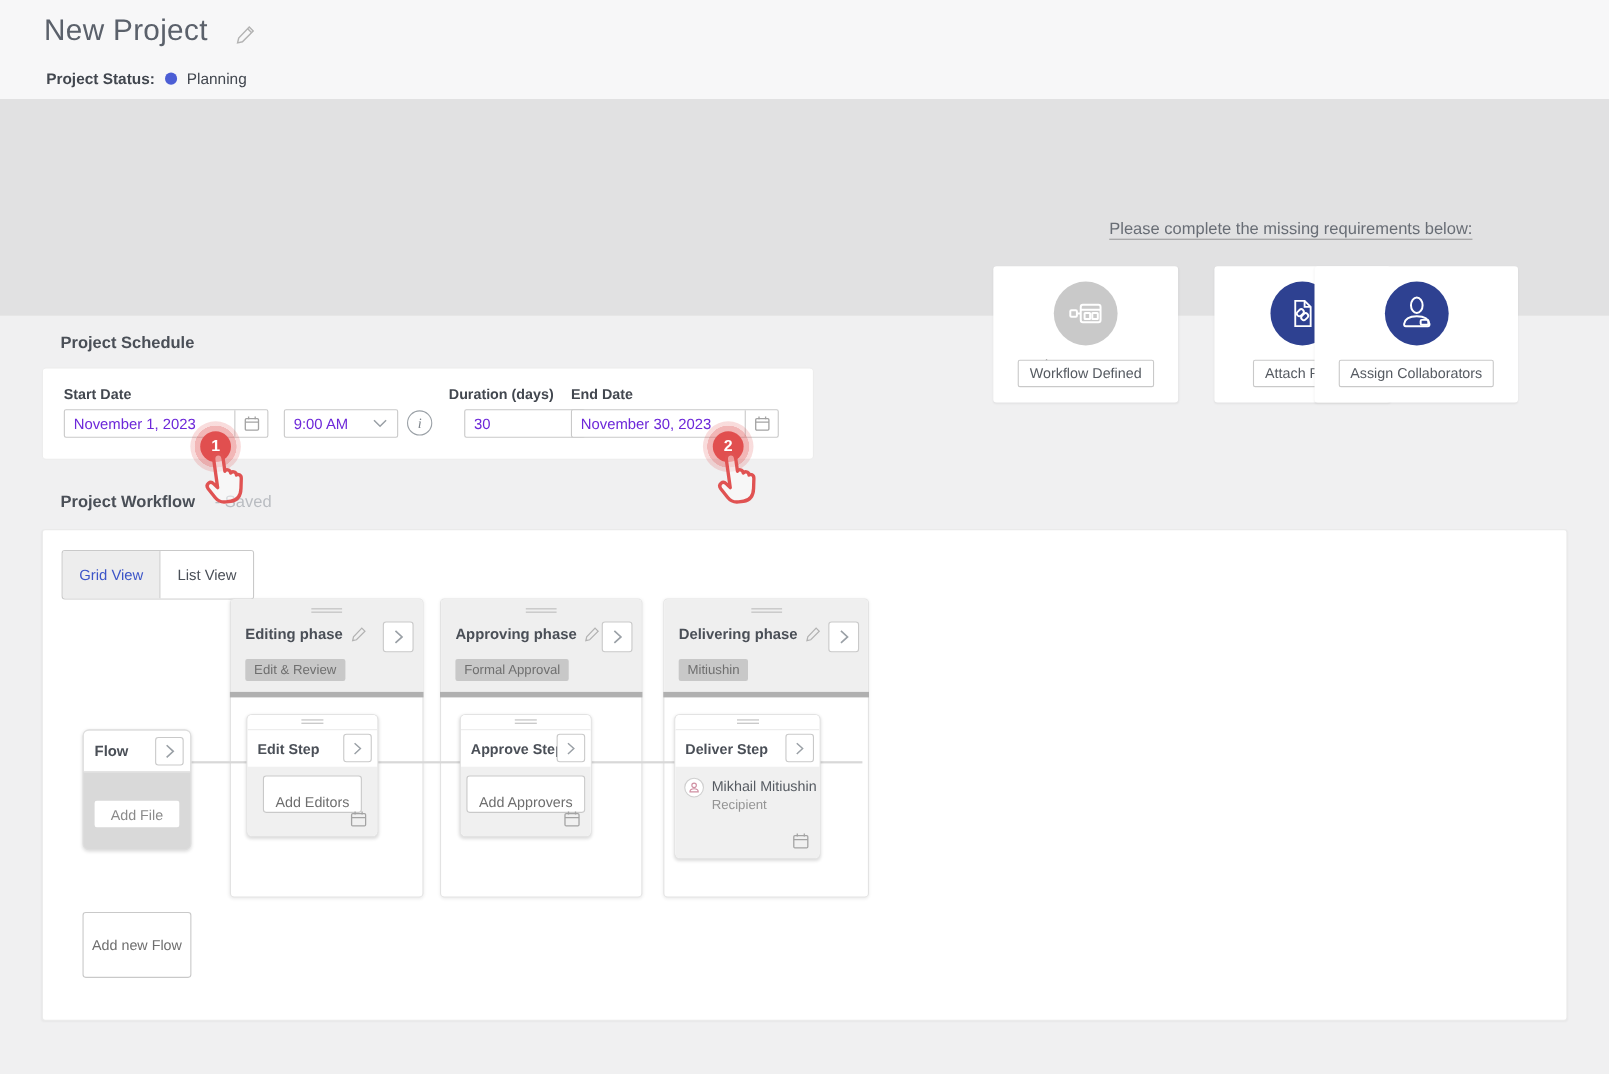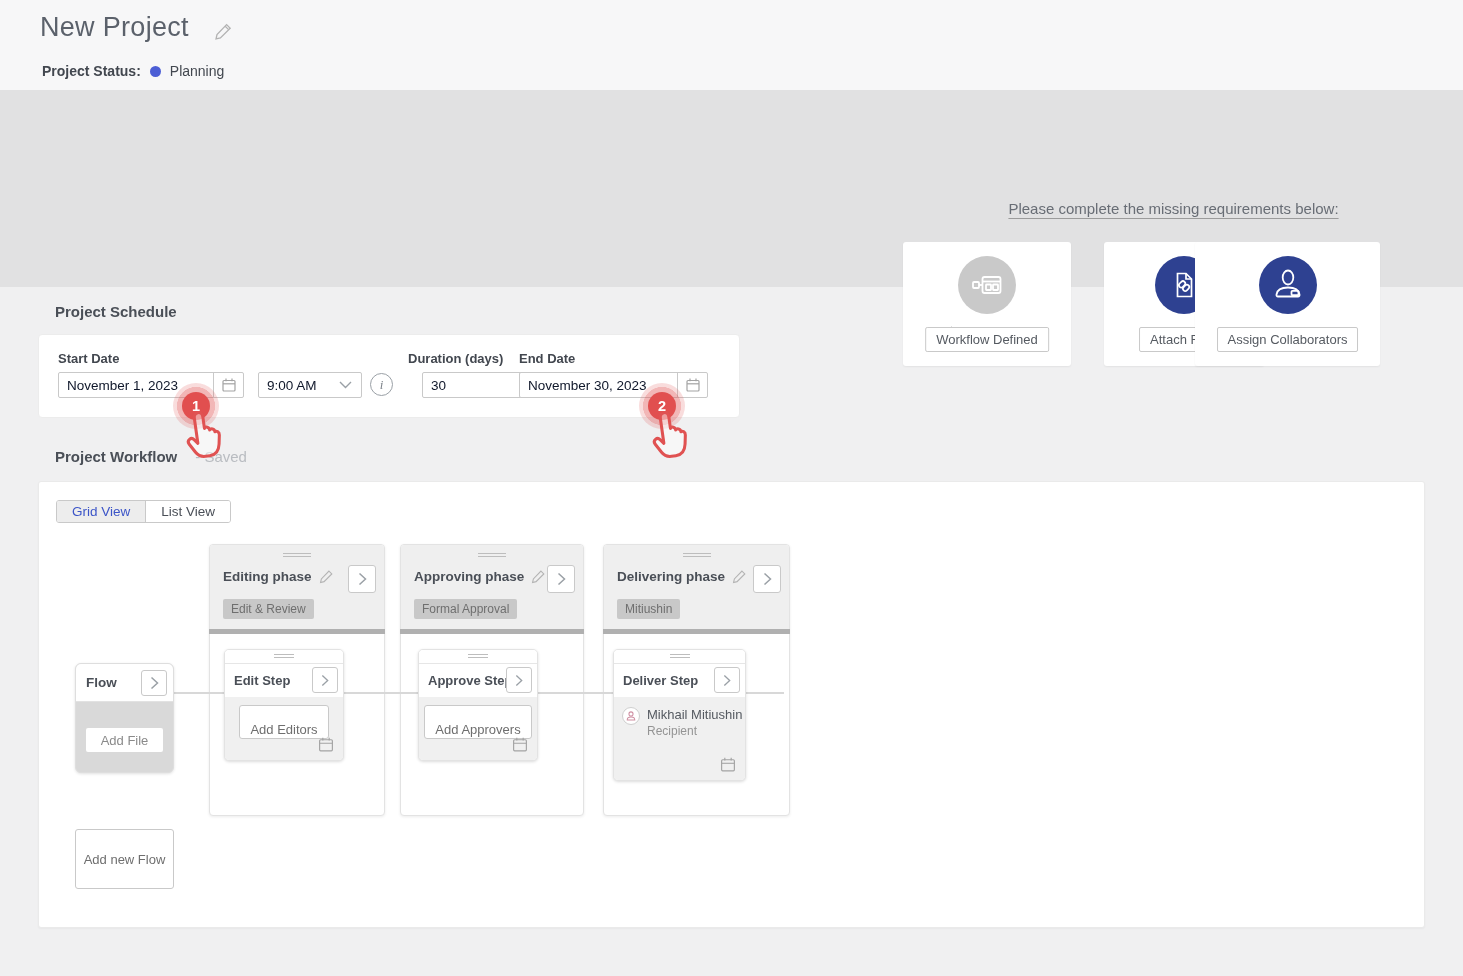--- a/index.html
+++ b/index.html
@@ -29,39 +29,39 @@
 
   
   .section-title { position:absolute; left:55px; font-size:15px; font-weight:700; color:#4a4f57; }
   #schedule-title { top:303px; }
   #workflow-title { top:448px; }
   #workflow-title .suffix { font-weight:400; color:#b9bcc1; margin-left:18px; }
 
   
   #schedule-card { position:absolute; left:38px; top:334px; width:702px; height:84px; background:#fff; border:1px solid #ececec; border-radius:4px; }
   .field-label { position:absolute; top:16px; font-size:13px; font-weight:700; color:#42474f; }
-  .input-box { position:absolute; top:37px; height:26px; background:#fff; border:1px solid #c9c9c9; border-radius:2px; display:flex; align-items:center; font-size:13.5px; color:#0f172a; }
+  .input-box { position:absolute; top:37px; height:26px; background:#fff; border:1px solid #c9c9c9; border-radius:2px; display:flex; align-items:center; font-size:13.5px; color:#6d28d9; }
   .input-box .value { padding-left:8px; flex:1; white-space:nowrap; overflow:hidden; }
   .cal-zone { width:30px; height:100%; border-left:1px solid #c9c9c9; display:flex; align-items:center; justify-content:center; }
   .select-chevron { margin-right:9px; }
   .info-circle { position:absolute; left:331px; top:38px; width:23px; height:23px; border:1.4px solid #9aa0a6; border-radius:50%; display:flex; align-items:center; justify-content:center; font-family:"Liberation Serif",serif; font-style:italic; font-size:13px; color:#7d838a; }
 
   
   .annotation { position:absolute; width:86px; height:86px; z-index:50; pointer-events:none; }
   #annotation-1 { left:173px; top:383px; }
   #annotation-2 { left:639px; top:383px; }
   .halo { position:absolute; left:0; top:0; width:46px; height:46px; border-radius:50%;
           background:radial-gradient(circle, rgba(224,82,82,.42) 0 58%, rgba(224,82,82,.20) 59% 100%); }
   .num-badge { position:absolute; left:9px; top:9px; width:28px; height:28px; border-radius:50%; background:#e14f4f; color:#fff; font-size:14.5px; font-weight:700; display:flex; align-items:center; justify-content:center; }
   .hand { position:absolute; left:8px; top:26px; transform:rotate(-8deg); }
 
   
   #workflow-panel { position:absolute; left:38px; top:481px; width:1387px; height:447px; background:#fff; border:1px solid #eaeaea; border-radius:3px; box-shadow:0 1px 2px rgba(0,0,0,.04); }
   #view-tabs { position:absolute; left:17px; top:18px; display:inline-flex; border:1px solid #c9c9c9; border-radius:3px; overflow:hidden; font-size:13.5px; }
-  .tab { padding:3px 15px; background:#fff; color:#4a4f57; cursor:pointer; }
+  .tab { padding:14px 15px; background:#fff; color:#4a4f57; cursor:pointer; }
   .tab.active { background:#ededed; color:#3c55c8; border-right:1px solid #c9c9c9; }
 
   .connector { position:absolute; left:135px; top:210px; width:610px; height:2px; background:#d8d8d8; z-index:2; }
 
   .phase-col { position:absolute; top:62px; height:272px; background:#fff; border:1px solid #e3e3e3; border-radius:4px; box-shadow:0 1px 3px rgba(0,0,0,.08); z-index:1; }
   #phase-col-0 { left:170px; width:176px; }
   #phase-col-1 { left:361px; width:184px; }
   #phase-col-2 { left:564px; width:187px; }
   .phase-head { position:absolute; left:0; top:0; right:0; height:84px; background:#efefef; border-radius:3px 3px 0 0; }
   .drag-handle { position:absolute; left:50%; transform:translateX(-50%); top:8px; width:28px; }

